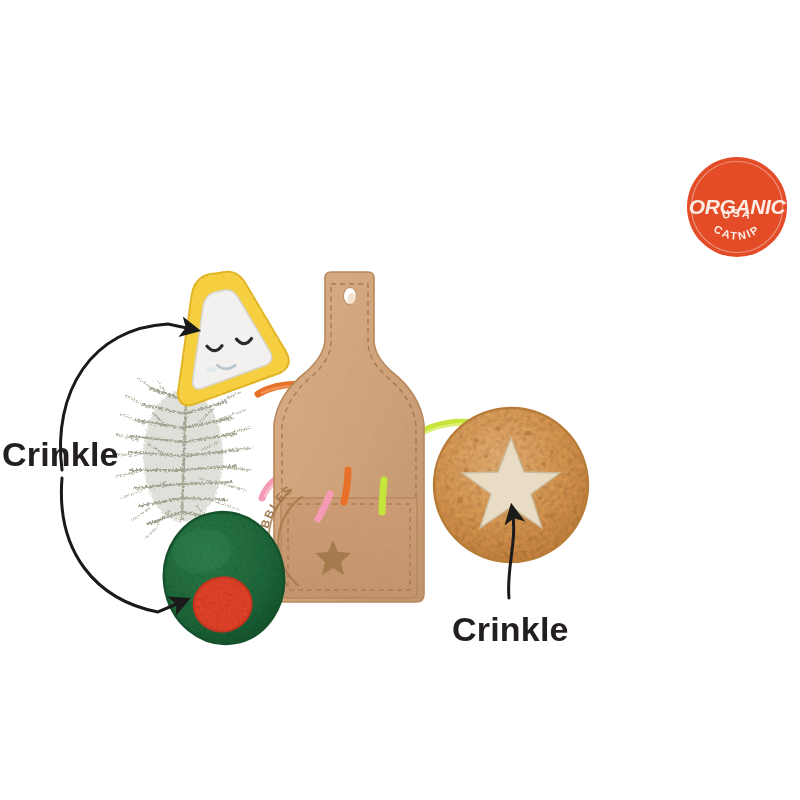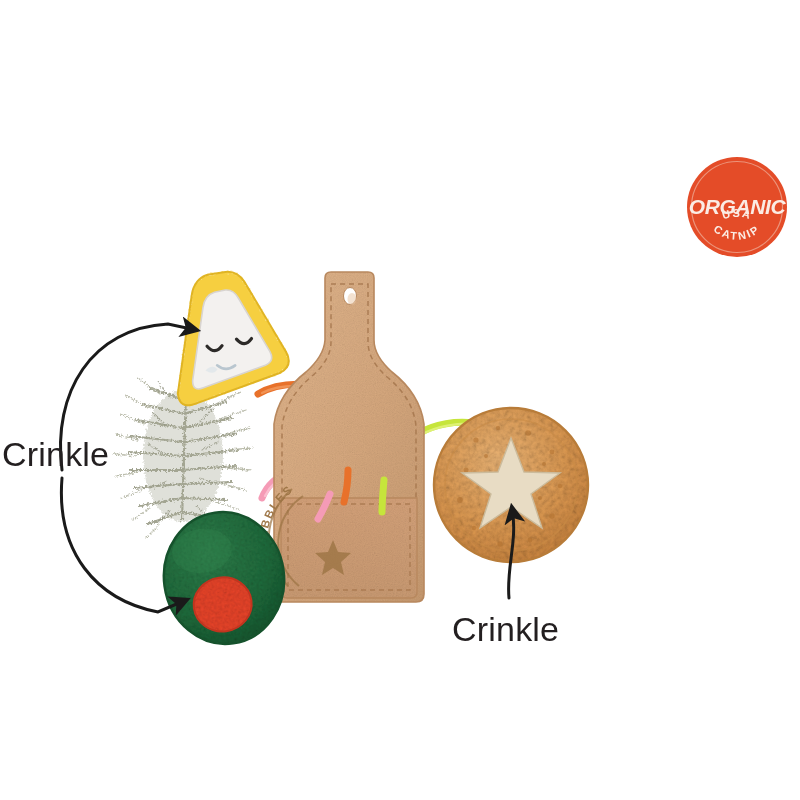--- a/index.html
+++ b/index.html
@@ -16,21 +16,21 @@
     width: 800px;
     height: 800px;
     background: #ffffff;
     overflow: hidden;
   }
   .abs { position: absolute; }
 
   
   .crinkle-label {
     font-family: "Liberation Sans", sans-serif;
-    font-weight: 400;
+    font-weight: 700;
     color: #231f20;
     letter-spacing: 0.2px;
     white-space: nowrap;
     line-height: 1;
   }
   #crinkle-left {
     left: 2px;
     top: 437px;
     font-size: 34px;
   }

